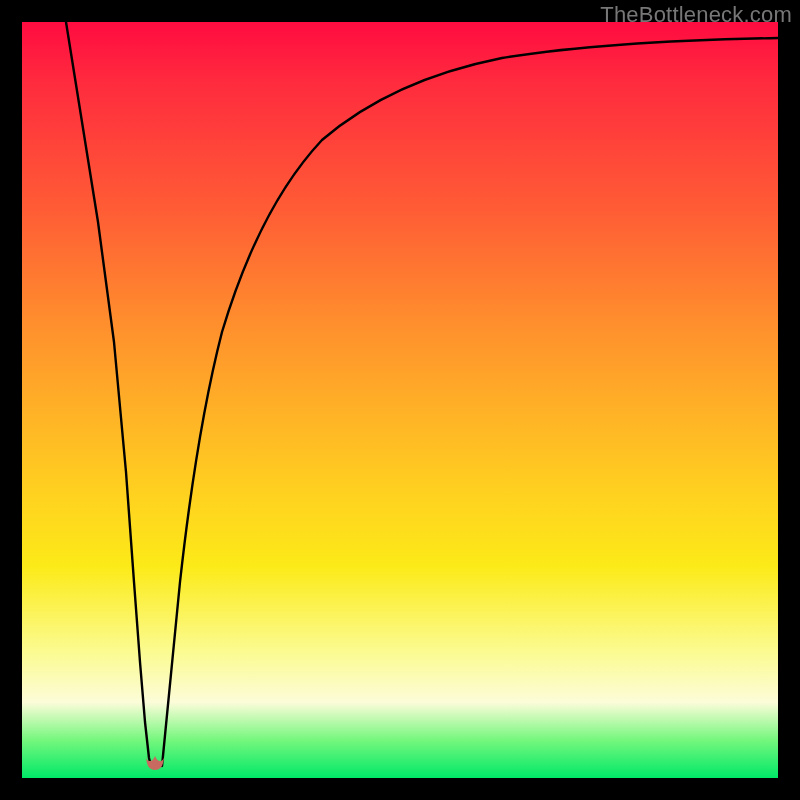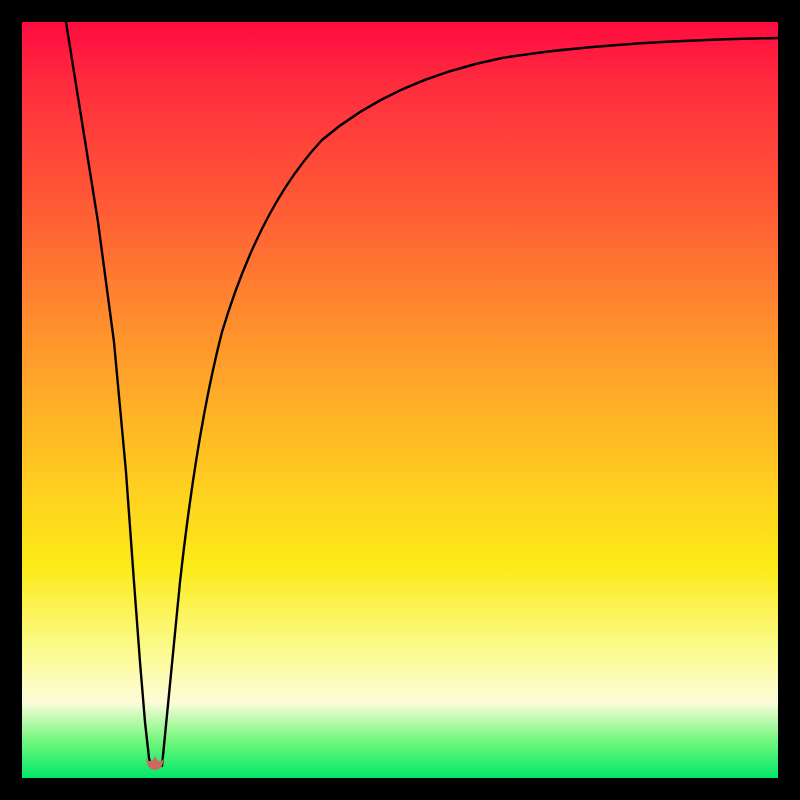--- a/index.html
+++ b/index.html
@@ -100,14 +100,15 @@
                q 0,15 9,15
                q 9,0 9,-15
                q 0,6 -4,6
                q -3,0 -5,-5
                q -2,5 -5,5
                q -4,0 -4,-6 Z"></path>
     </svg>
 
   </div>
 
+  <div class="watermark">TheBottleneck.com</div>
 
 </div>
 
 </body></html>

